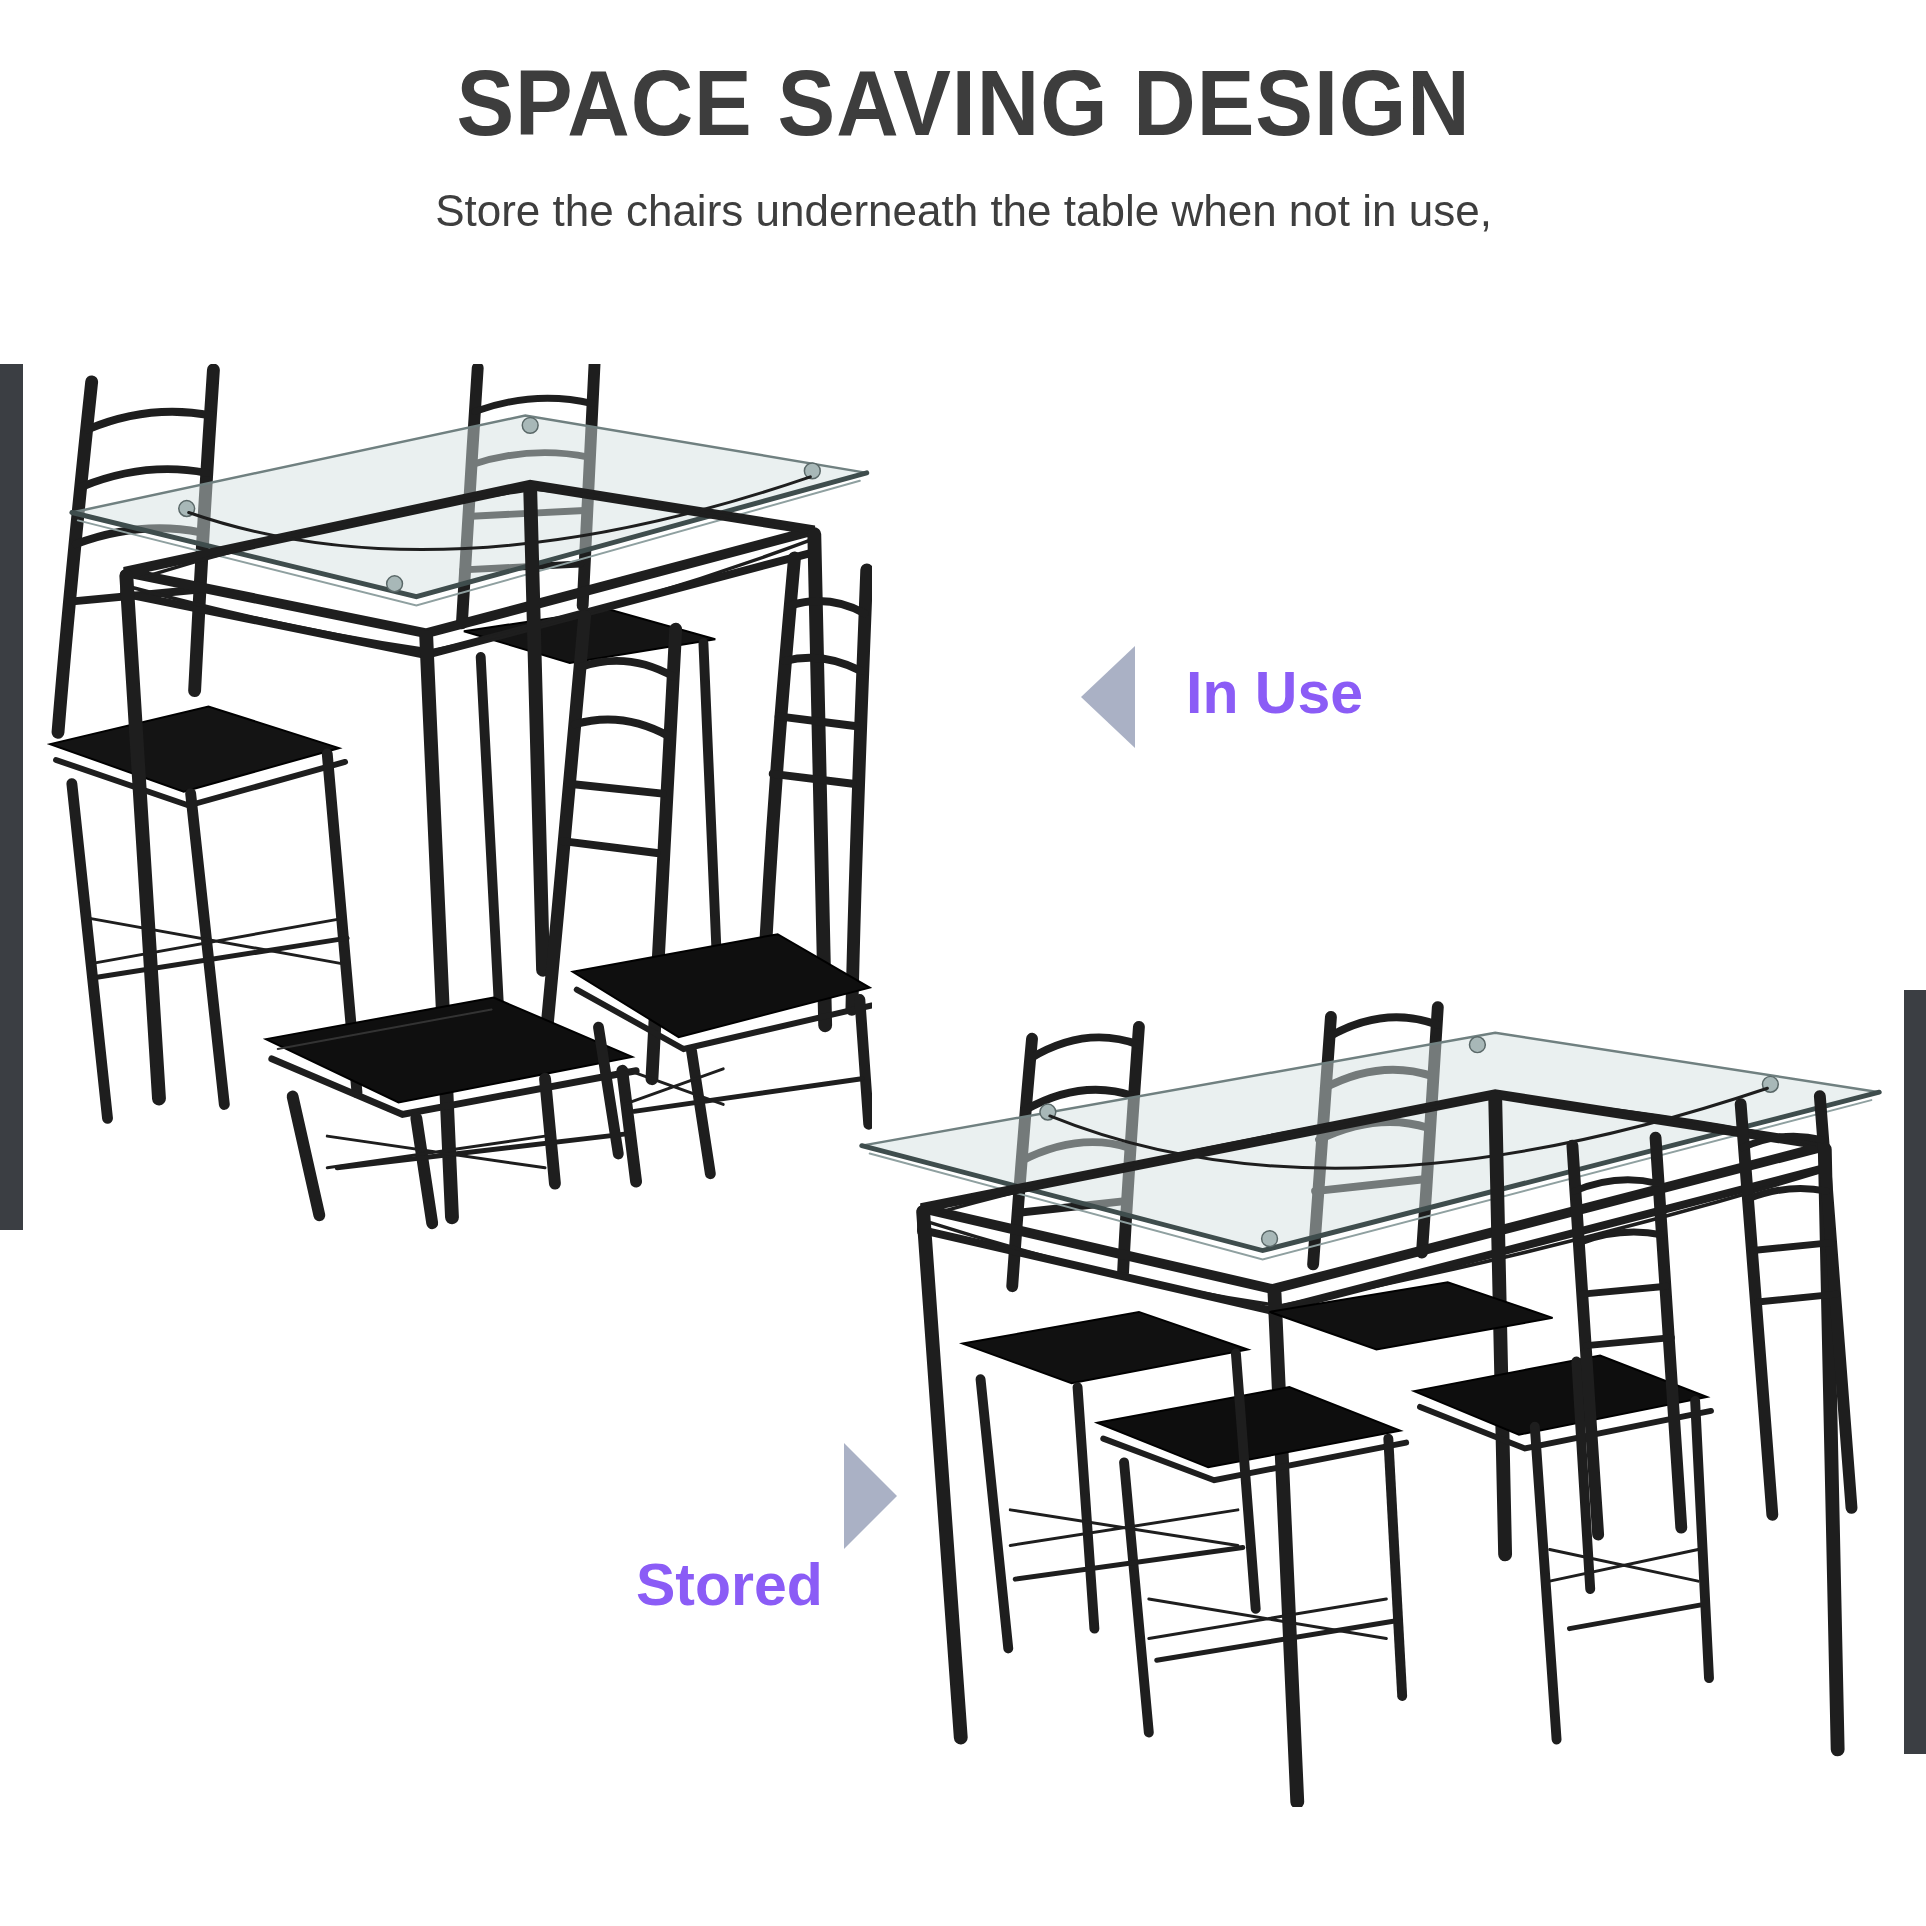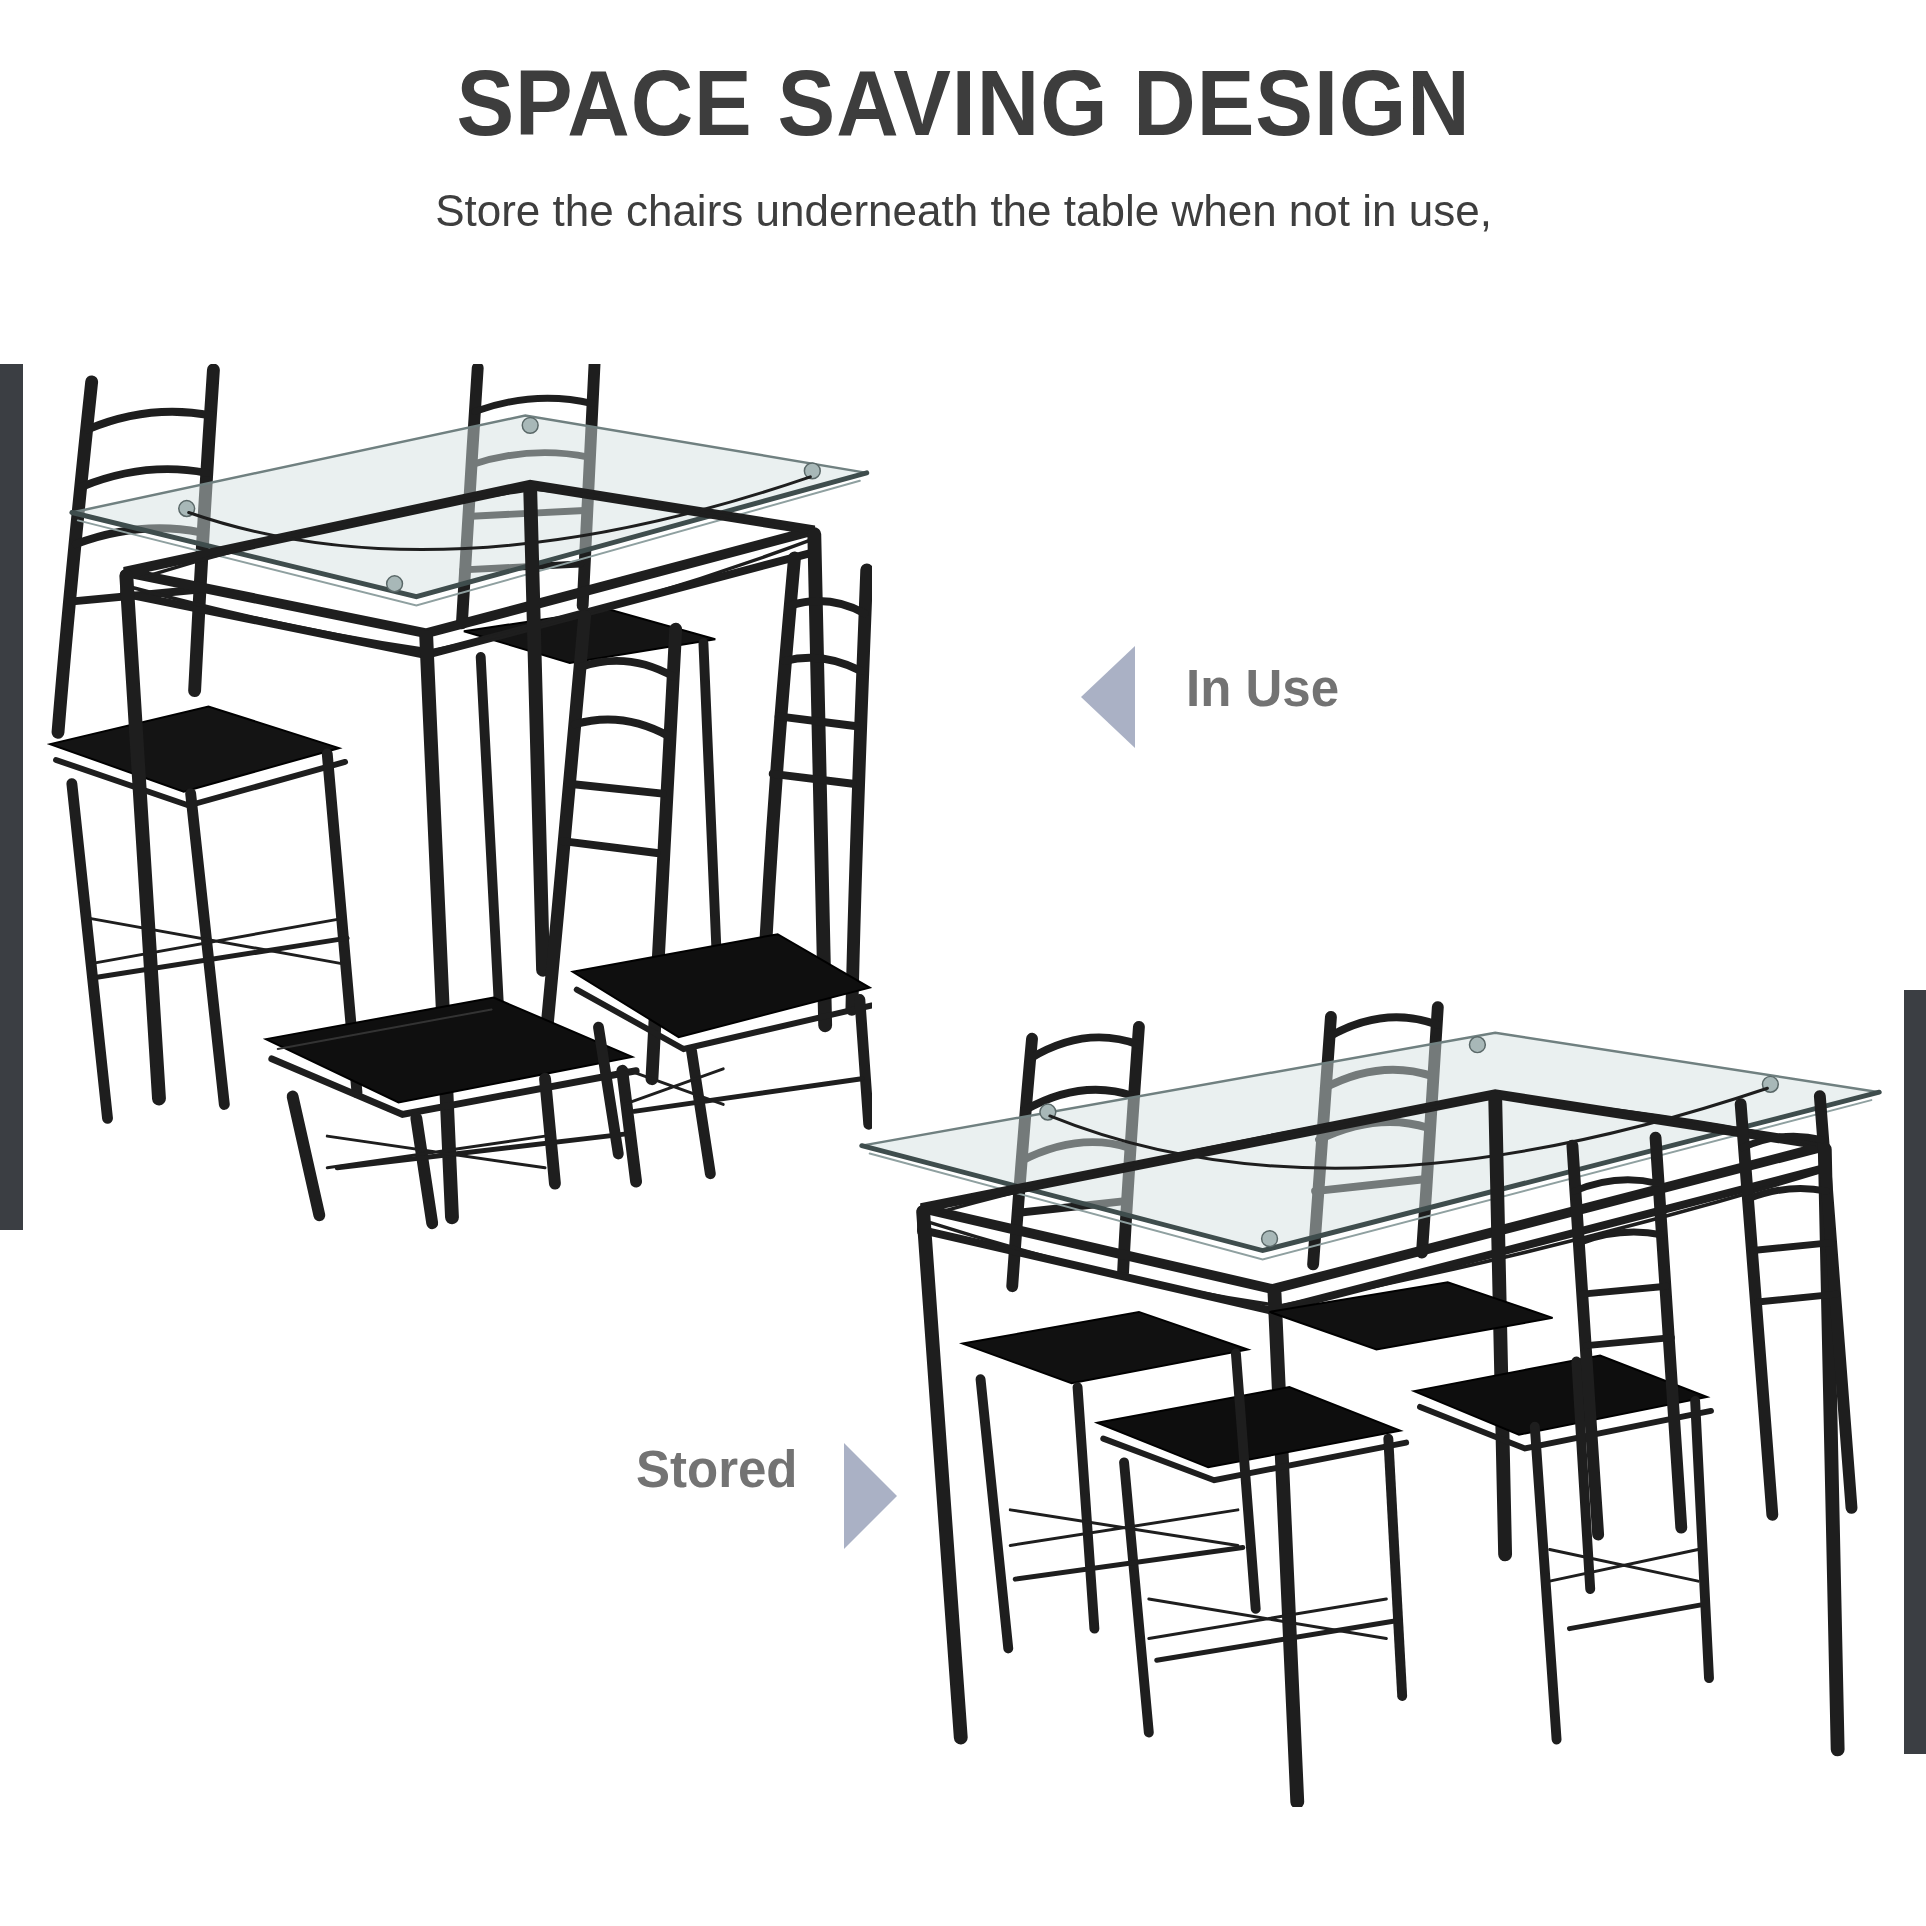--- a/index.html
+++ b/index.html
@@ -23,24 +23,24 @@
     white-space:nowrap;
   }
   .subtitle{
     left:0;right:0;top:182px;text-align:center;
     font-size:44px;line-height:58px;font-weight:400;color:#3e3e3e;
   }
   .edge-bar{width:23px;background:var(--bar);}
   .edge-bar.left{left:0;top:364px;height:866px;}
   .edge-bar.right{left:1904px;top:990px;height:764px;}
   .caption{
-    font-size:51px;font-weight:700;color:#737373;white-space:nowrap;
+    font-size:59px;font-weight:700;color:#8b5cf6;white-space:nowrap;
   }
   .caption.in-use{left:1186px;top:659px;}
-  .caption.stored{left:636px;top:1440px;}
+  .caption.stored{left:636px;top:1551px;}
   .tri{width:0;height:0;}
   .tri.left{
     left:1081px;top:646px;
     border-top:51px solid transparent;border-bottom:51px solid transparent;
     border-right:54px solid var(--arrow);
   }
   .tri.right{
     left:844px;top:1443px;
     border-top:53px solid transparent;border-bottom:53px solid transparent;
     border-left:53px solid var(--arrow);

